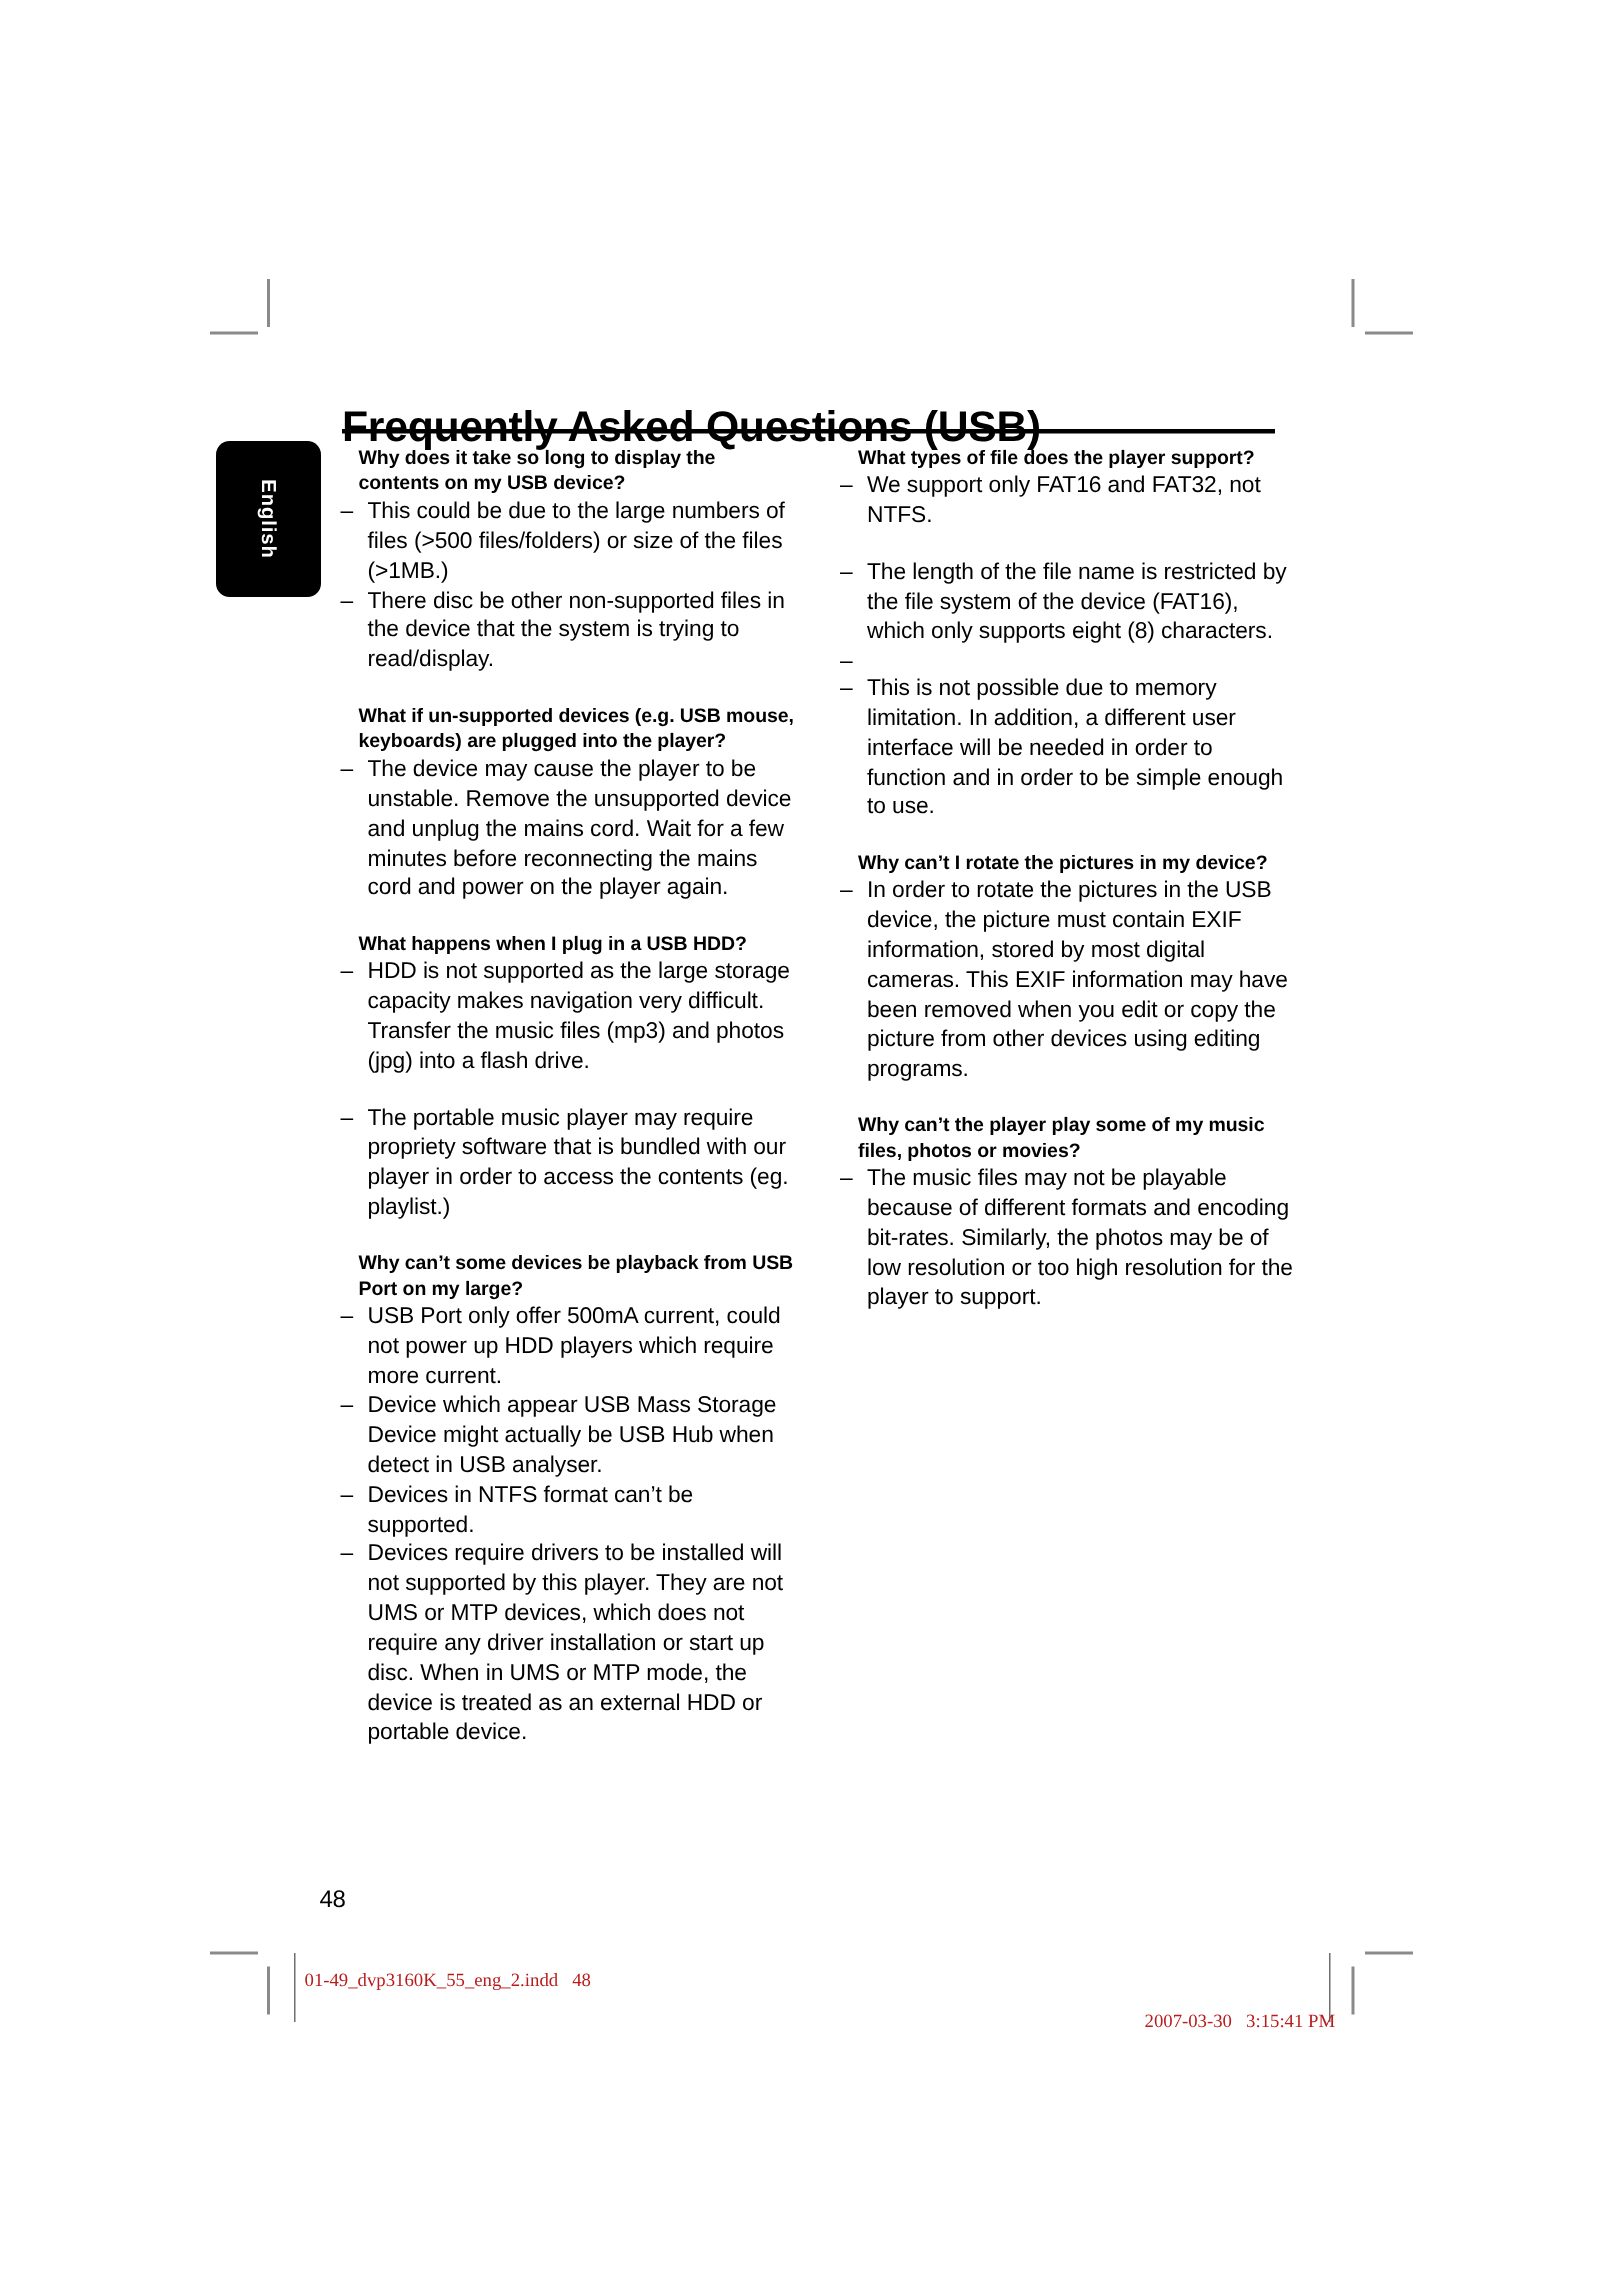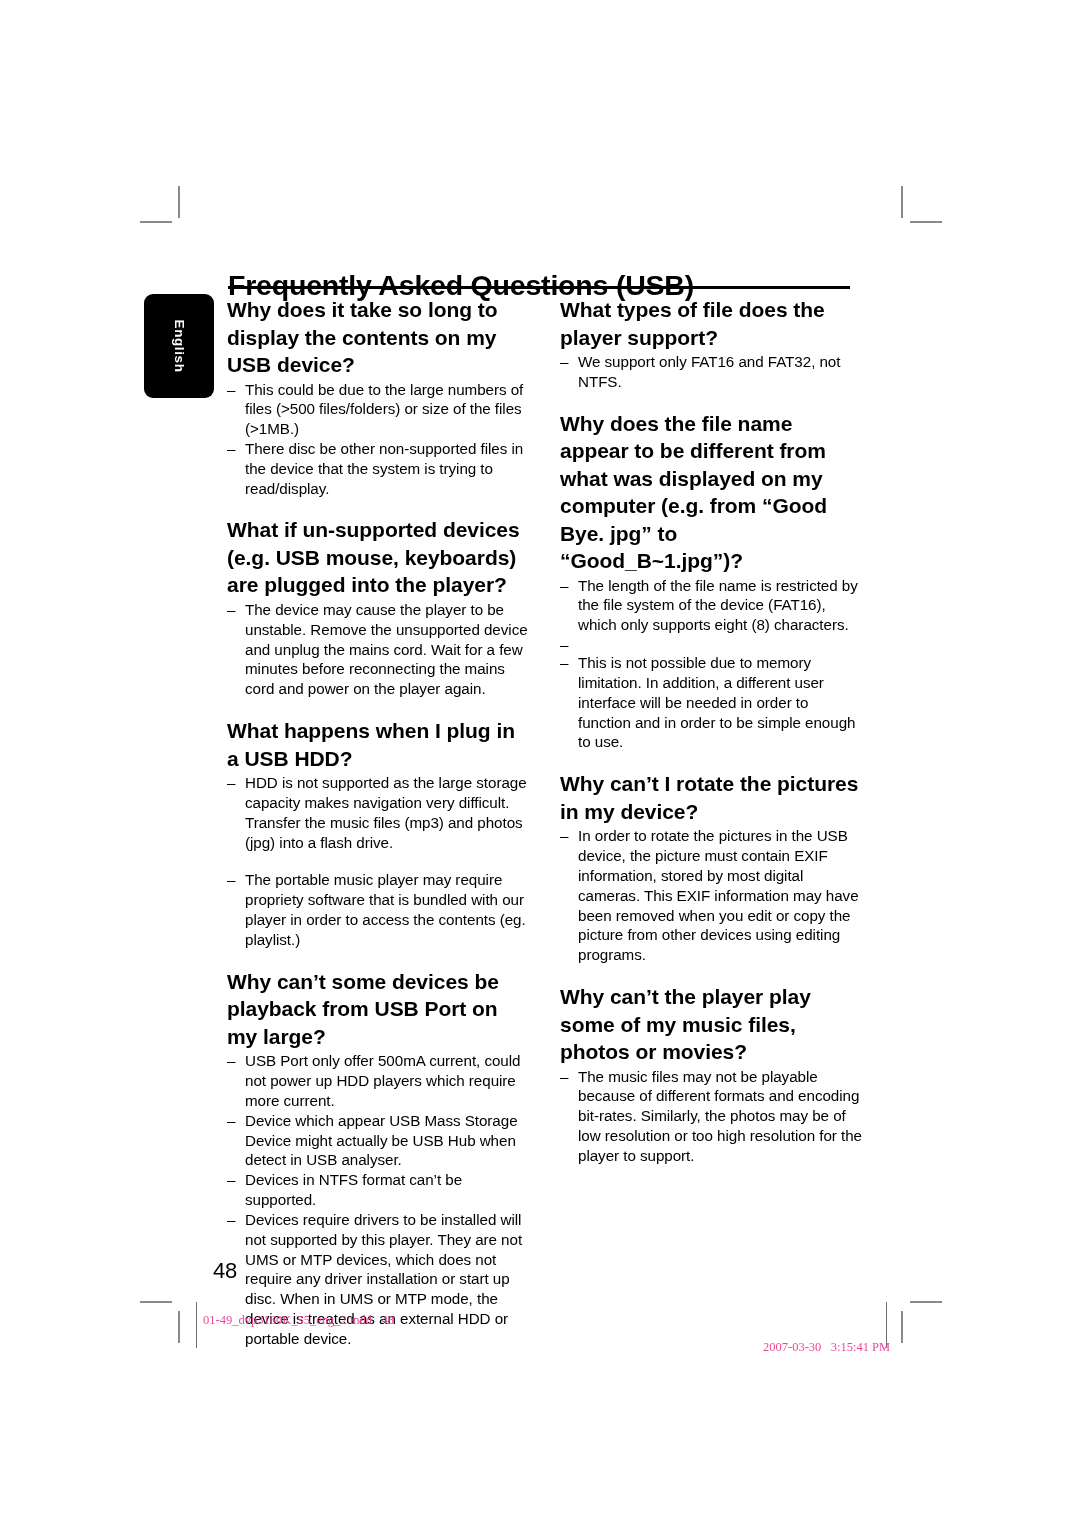--- a/index.html
+++ b/index.html
@@ -92,24 +92,24 @@
     top: 296px;
     width: 303px;
   }
   #col-left  { left: 227px; }
   #col-right { left: 560px; }
 
   .qa-block { margin-bottom: 18px; }
   .qa-block:last-child { margin-bottom: 0; }
 
   .q-heading {
-    font-size: 21px;
+    font-size: 13px;
     font-weight: bold;
     line-height: 1.31;
-    margin: 0 0 1px 0;
+    margin: 0 0 1px 12px;
     letter-spacing: -0.05px;
   }
 
   .a-list {
     list-style: none;
     margin: 0;
     padding: 0;
   }
   .a-item {
     position: relative;
@@ -123,21 +123,21 @@
     position: absolute;
     left: 0;
     top: 0;
   }
 
   
   .page-number {
     position: absolute;
     left: 213px;
     top: 1258px;
-    font-size: 22px;
+    font-size: 16px;
     font-weight: normal;
     letter-spacing: -0.3px;
   }
 
   
   .footer-rule-left {
     position: absolute;
     left: 196px;
     top: 1302px;
     width: 1px;
@@ -150,21 +150,21 @@
     top: 1302px;
     width: 1px;
     height: 46px;
     background: #6f6f6f;
   }
   .footer-text {
     position: absolute;
     top: 1313px;
     font-family: "Liberation Serif", serif;
     font-size: 12.5px;
-    color: #ec4899;
+    color: #b91c1c;
     white-space: pre;
   }
   #footer-filename { left: 203px; }
   #footer-timestamp { left: 763px; margin-top: 27px; }
 </style>
 </head>
 <body>
 
 <div class="crop-mark crop-v" id="crop-tl-v"></div>
 <div class="crop-mark crop-h" id="crop-tl-h"></div>
@@ -220,21 +220,20 @@
       </div>
     </div>
   <div class="col" id="col-right">
       <div class="qa-block">
         <div class="q-heading">What types of file does the player support?</div>
         <ul class="a-list">
           <li class="a-item"><span class="a-dash">–</span><span>We support only FAT16 and FAT32, not NTFS.</span></li>
         </ul>
       </div>
       <div class="qa-block">
-        <div class="q-heading">Why does the file name appear to be different from what was displayed on my computer (e.g. from “Good Bye. jpg” to “Good_B~1.jpg”)?</div>
         <ul class="a-list">
           <li class="a-item"><span class="a-dash">–</span><span>The length of the file name is restricted by the file system of the device (FAT16), which only supports eight (8) characters.</span></li>
           <li class="a-item"><span class="a-dash">–</span></li>
         </ul>
       </div>
       <div class="qa-block">
         <ul class="a-list">
           <li class="a-item"><span class="a-dash">–</span><span>This is not possible due to memory limitation.  In addition, a different user interface will be needed in order to function and in order to be simple enough to use.</span></li>
         </ul>
       </div>

